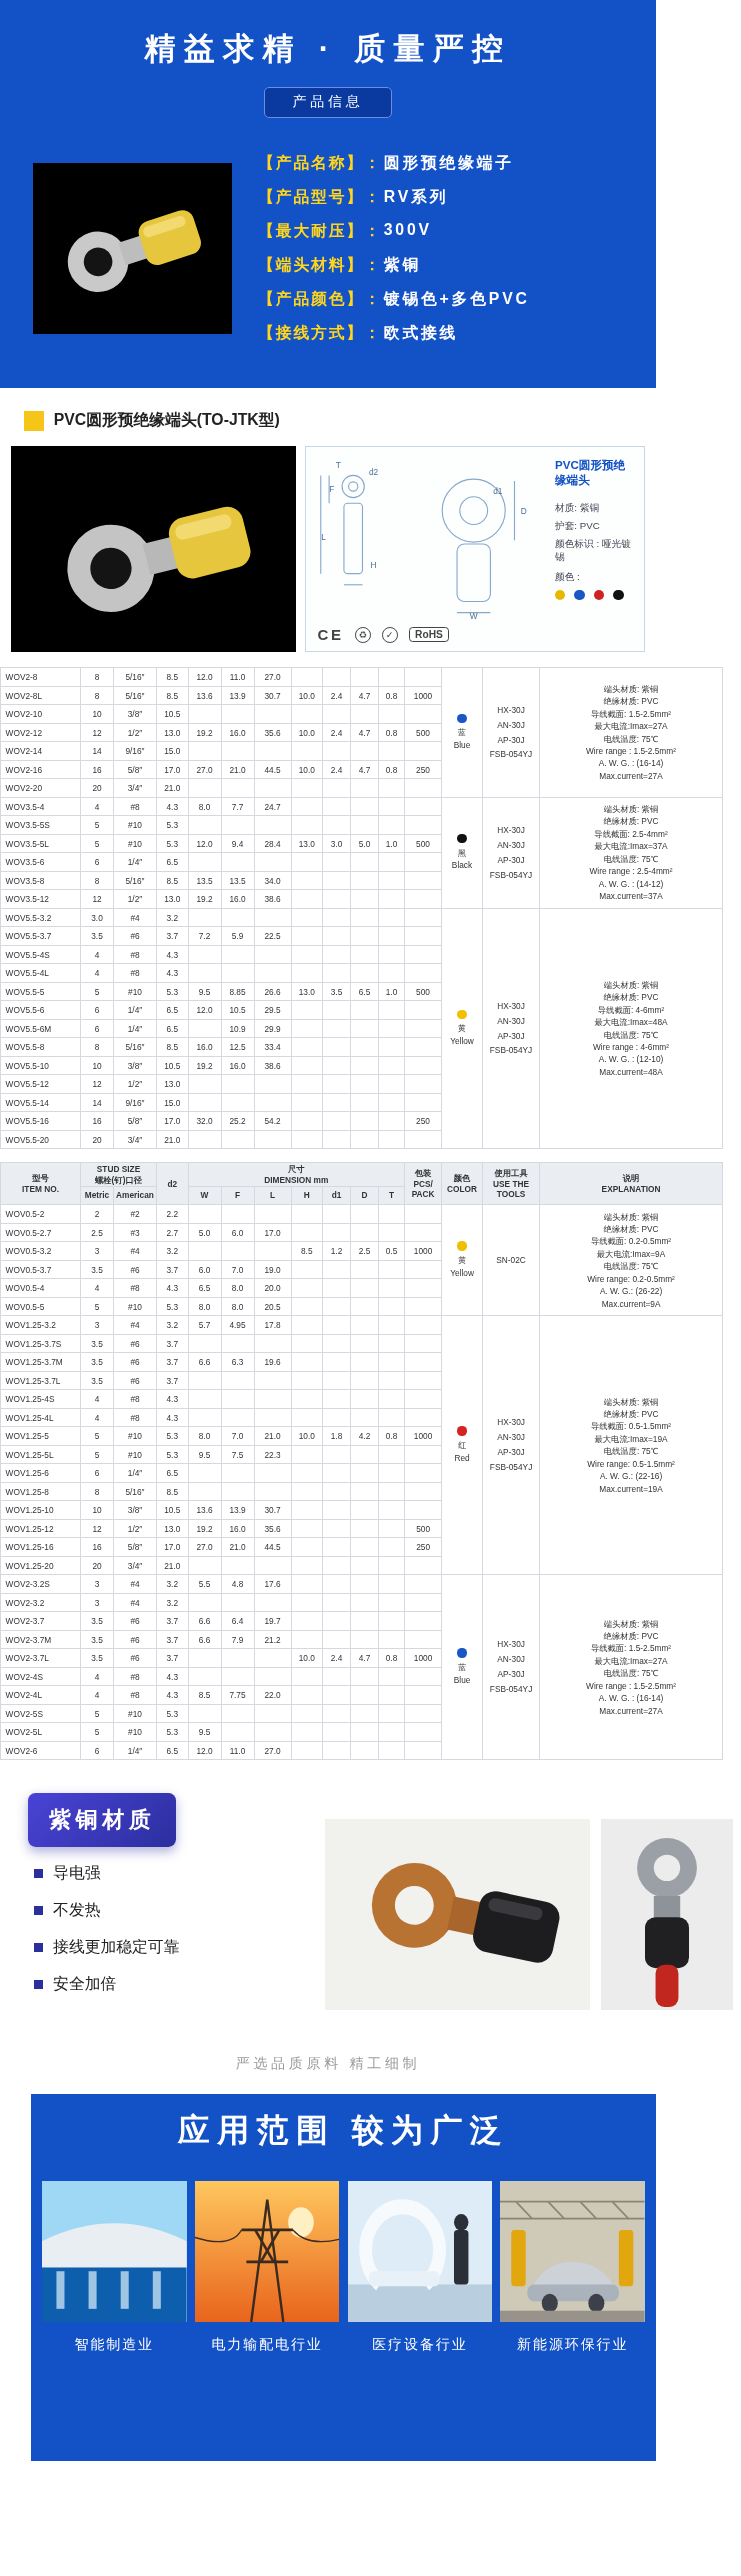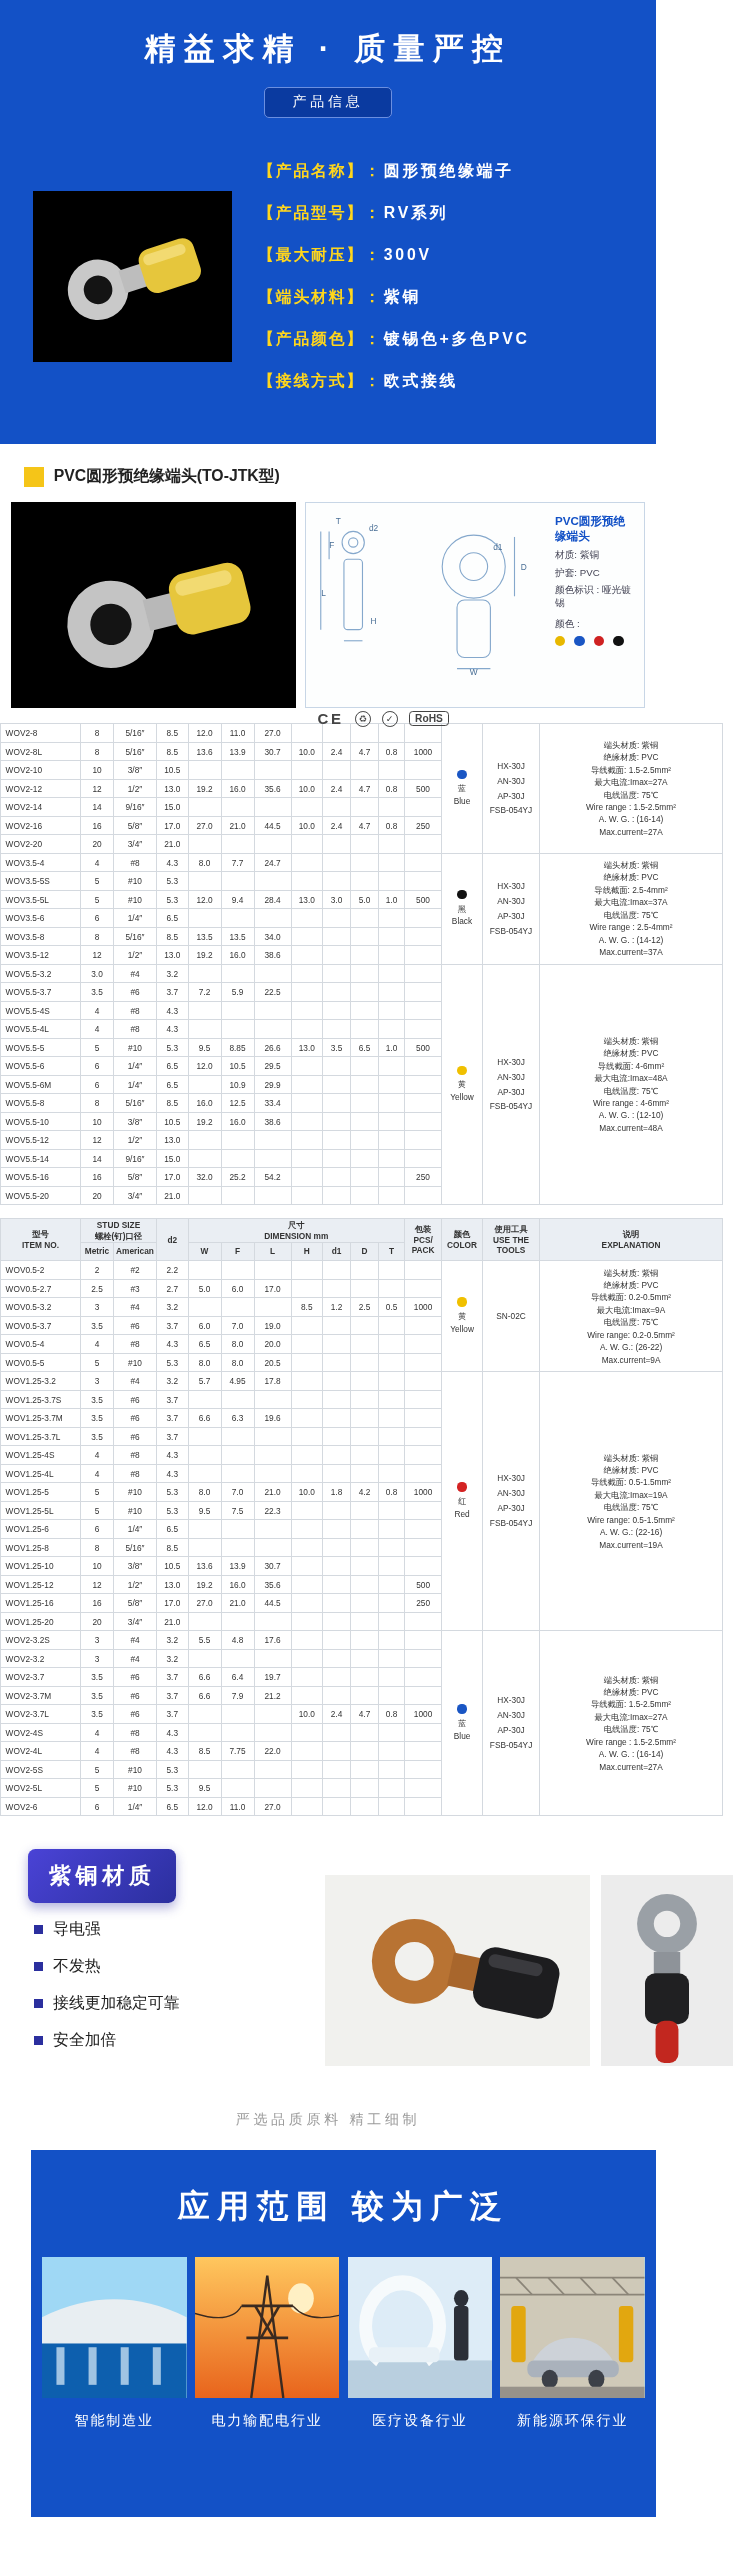--- a/index.html
+++ b/index.html
@@ -5,42 +5,42 @@
   * { box-sizing: border-box; margin: 0; padding: 0; }
   body { width: 741px; margin: 0 auto; background: #ffffff; font-family: "Liberation Sans", sans-serif; }
   .page { width: 656px; }
 
   
   .hero { background: #1351c6; padding: 28px 0 31.5px; }
   .hero-title { text-align: center; color: #fff; font-size: 31px; font-weight: bold; letter-spacing: 8.3px; }
   .hero-badge { width: max-content; margin: 16.7px auto 22px; background: #0a3aa0; border: 0.9px solid #6b8fe0; color: #fff; font-size: 14px; letter-spacing: 3.7px; padding: 5.6px 28px; border-radius: 5px; }
   .hero-body { display: flex; padding: 0 33px; gap: 26px; align-items: center; }
   .hero-photo { width: 199px; height: 171px; background: #000; flex: none; display: flex; align-items: center; justify-content: center; }
-  .spec-row { display: flex; margin: 21px 0; font-size: 15.8px; align-items: center; }
+  .spec-row { display: flex; margin: 13px 0; font-size: 15.8px; align-items: flex-start; }
   .spec-label { color: #ffd61c; font-weight: bold; letter-spacing: 1.9px; white-space: nowrap; }
   .spec-value { color: #fff; font-weight: bold; letter-spacing: 2.8px; margin-left: 1.9px; }
 
   
   .section-head { display: flex; align-items: center; gap: 10.2px; padding: 22px 24px 13px; }
   .section-square { width: 19.5px; height: 19.5px; background: #f5c518; flex: none; }
   .section-title { font-size: 15.8px; font-weight: bold; color: #222; }
 
   
   .showcase { display: flex; gap: 9.3px; padding: 1.9px 11px 15px; }
   .showcase-photo { width: 285px; height: 206px; background: #000; flex: none; display: flex; align-items: center; justify-content: center; }
   .showcase-diagram { flex: 1; height: 206px; border: 0.9px solid #c8d6e6; background: #fdfefe; padding: 7.4px 9.3px; position: relative; display: flex; flex-direction: column; }
   .diagram-top { display: flex; flex: 1; }
   .diagram-draw { width: 232px; flex: none; }
   .diagram-info { flex: 1; padding: 3.7px 1.9px 0 7.4px; }
-  .diagram-title { color: #1351c6; font-weight: bold; font-size: 11.6px; margin-bottom: 4px; }
+  .diagram-title { color: #1351c6; font-weight: bold; font-size: 11.6px; margin-bottom: 14px; }
   .diagram-line { font-size: 9.7px; color: #445; margin: 4.6px 0; }
   .color-label { font-size: 9.7px; color: #445; margin-top: 7.4px; }
   .cdots { margin-top: 5.6px; display: flex; gap: 9.3px; }
   .cdot { width: 10.2px; height: 10.2px; border-radius: 50%; display: inline-block; }
-  .certs { display: flex; align-items: center; gap: 11px; padding: 3.7px 1.9px 1.9px; margin-top: 28px; }
+  .certs { display: flex; align-items: center; gap: 11px; padding: 3.7px 1.9px 1.9px; }
   .ce { font-weight: bold; font-size: 15px; color: #444; letter-spacing: 2.8px; }
   .badge-circle { width: 15.8px; height: 15.8px; border: 1.4px solid #444; border-radius: 50%; display: inline-flex; align-items: center; justify-content: center; font-size: 9.3px; color: #444; }
   .rohs { border: 1.4px solid #444; border-radius: 3.7px; padding: 0.9px 5.6px; font-size: 10.2px; font-weight: bold; color: #444; }
 
   
   .tbl { width: 723px; margin: 0 auto; border-collapse: collapse; table-layout: fixed; }
   .tbl td, .tbl th { border: 0.9px solid #d4d9df; font-size: 8.3px; color: #333; text-align: center; padding: 0.9px 1.9px; height: 18.5px; overflow: hidden; vertical-align: middle; }
   .tbl thead th { background: #eaeef3; font-size: 8.3px; font-weight: bold; white-space: pre-line; line-height: 1.25; color: #333; }
   .tbl td.c-item { text-align: left; padding-left: 4.6px; white-space: nowrap; }
   .c-color { font-size: 8.3px; line-height: 1.5; }
@@ -56,21 +56,21 @@
   .material-badge { display: inline-block; background: linear-gradient(135deg, #4a43d6, #2b2f9e); color: #fff; font-size: 22px; font-weight: bold; padding: 12px 21px; border-radius: 7.4px; letter-spacing: 4.6px; box-shadow: 0 4.6px 11px rgba(40,40,160,.35); }
   .material-points { margin-top: 16px; padding-left: 5.6px; }
   .material-point { display: flex; align-items: center; gap: 10.2px; margin: 15.8px 0; font-size: 15.8px; color: #222; }
   .material-point .sq { width: 9.3px; height: 9.3px; background: #2b2f9e; flex: none; }
   .material-photos { display: flex; gap: 11px; align-items: flex-end; flex: 1; }
   .material-photo1 { width: 265px; height: 191px; background: #f1f1ee; }
   .material-photo2 { width: 132px; height: 191px; background: #ececec; }
 
   
   .divider { text-align: center; color: #9a9a9a; font-size: 14px; letter-spacing: 3.7px; padding: 16.7px 0 20.4px; }
-  .footer { background: #1351c6; padding: 35px 0 0; min-height: 367px; margin-left: 31px; }
+  .footer { background: #1351c6; padding: 15px 0 0; min-height: 367px; margin-left: 31px; }
   .footer-title { text-align: center; color: #fff; font-size: 32px; font-weight: bold; letter-spacing: 7.4px; margin-bottom: 28px; }
   .apps { display: flex; gap: 8.3px; padding: 0 11px; }
   .app { flex: 1; }
   .app-img { height: 141px; overflow: hidden; background: #9fd8f5; }
   .app-img svg { display: block; width: 100%; height: 100%; }
   .app-label { color: #fff; text-align: center; font-size: 14px; margin: 14px 0 31.5px; letter-spacing: 1.9px; }
 </style>
 </head>
 <body>
 

